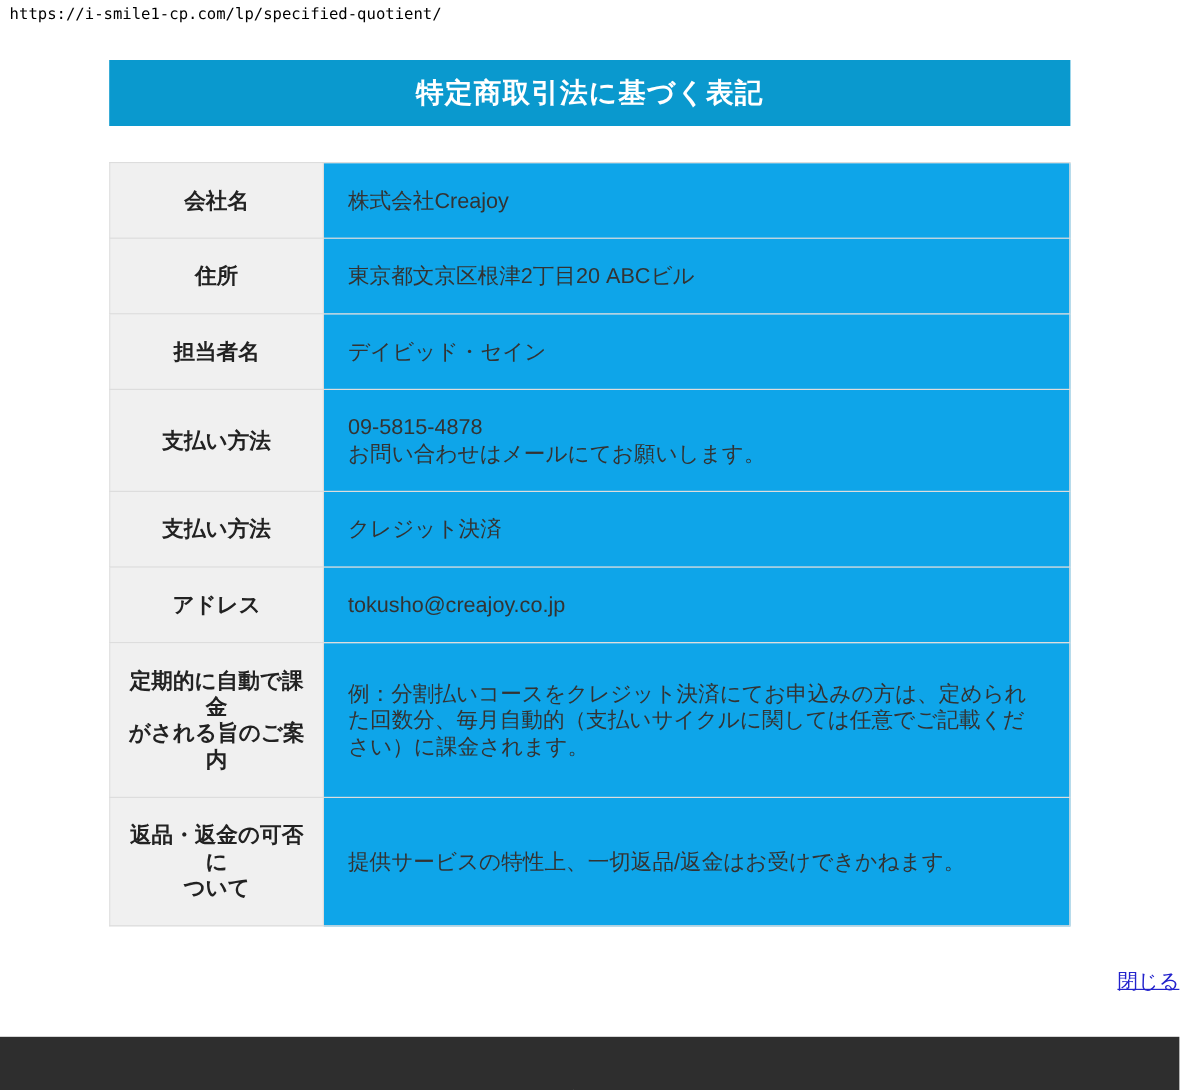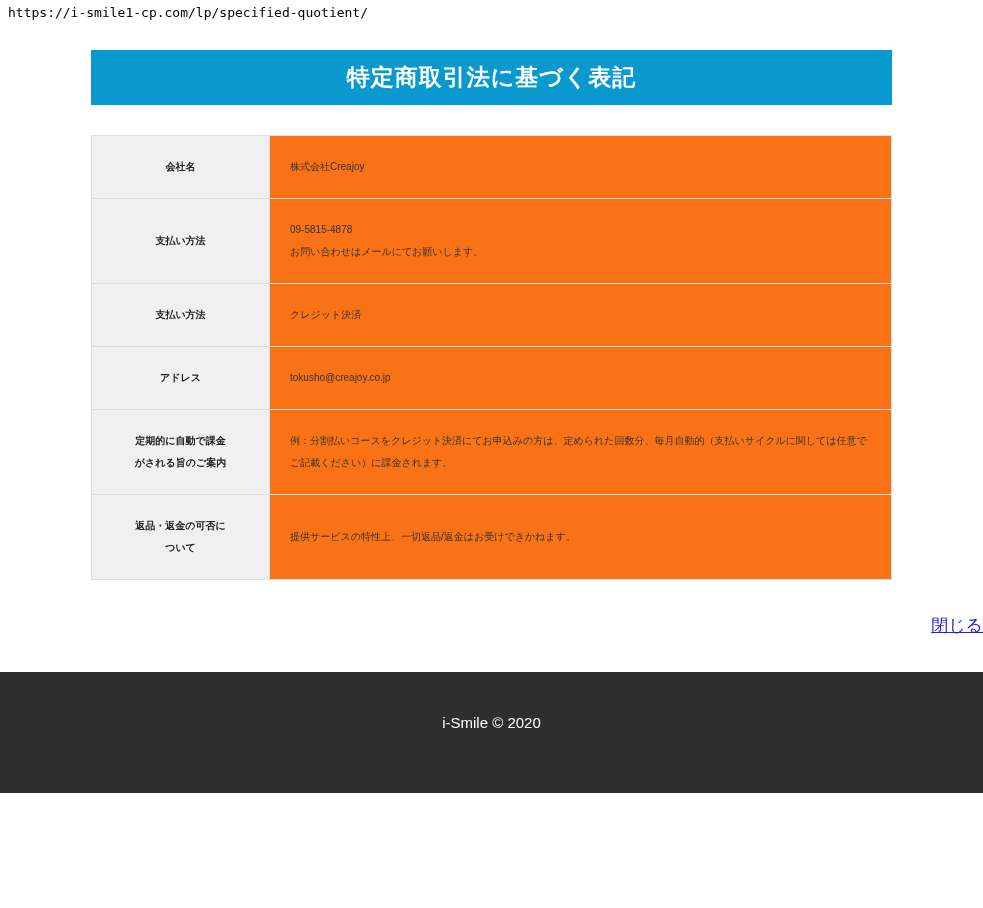--- a/index.html
+++ b/index.html
@@ -43,35 +43,35 @@
   
   .info-table {
     width: 801px;
     margin: 30px auto 0 auto;
     border-collapse: collapse;
     table-layout: fixed;
   }
   .info-table th,
   .info-table td {
     border: 1px solid #dddddd;
-    font-size: 10px;
+    font-size: 18px;
     line-height: 22px;
     white-space: pre-line;
     vertical-align: middle;
   }
   .info-table th {
     width: 178px;
     background: #f0f0f0;
     font-weight: bold;
     color: #222222;
     text-align: center;
     padding: 20px 10px;
   }
   .info-table td {
-    background: #f97316;
+    background: #0ea5e9;
     color: #333333;
     text-align: left;
     padding: 20px 20px;
   }
 
   
   .close-row {
     margin-top: 34px;
     text-align: right;
     height: 22px;
@@ -108,20 +108,28 @@
   <h1>特定商取引法に基づく表記</h1>
 </div>
 
 <table class="info-table">
   <tbody>
     <tr>
       <th>会社名</th>
       <td>株式会社Creajoy</td>
     </tr>
     <tr>
+      <th>住所</th>
+      <td>東京都文京区根津2丁目20 ABCビル</td>
+    </tr>
+    <tr>
+      <th>担当者名</th>
+      <td>デイビッド・セイン</td>
+    </tr>
+    <tr>
       <th>支払い方法</th>
       <td>09-5815-4878
 お問い合わせはメールにてお願いします。</td>
     </tr>
     <tr>
       <th>支払い方法</th>
       <td>クレジット決済</td>
     </tr>
     <tr>
       <th>アドレス</th>

